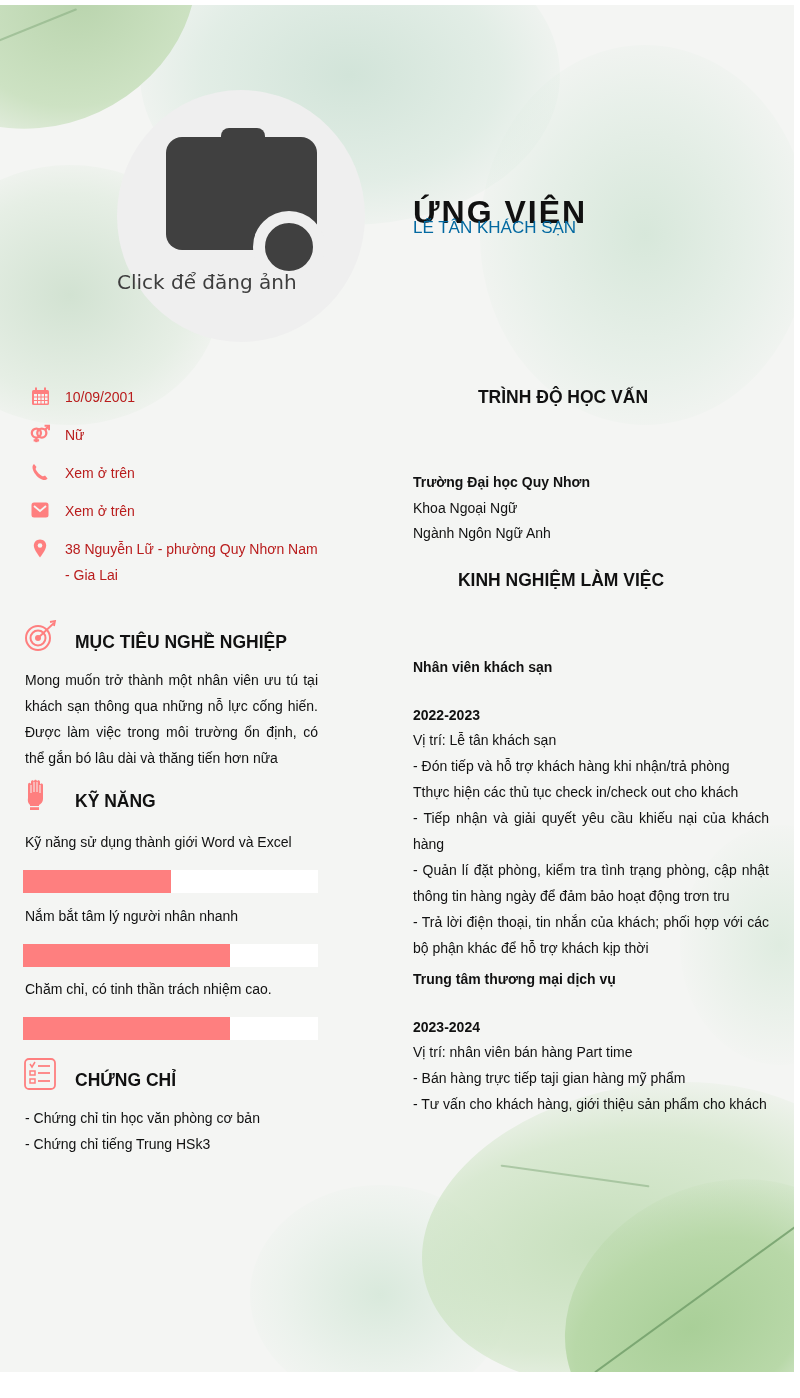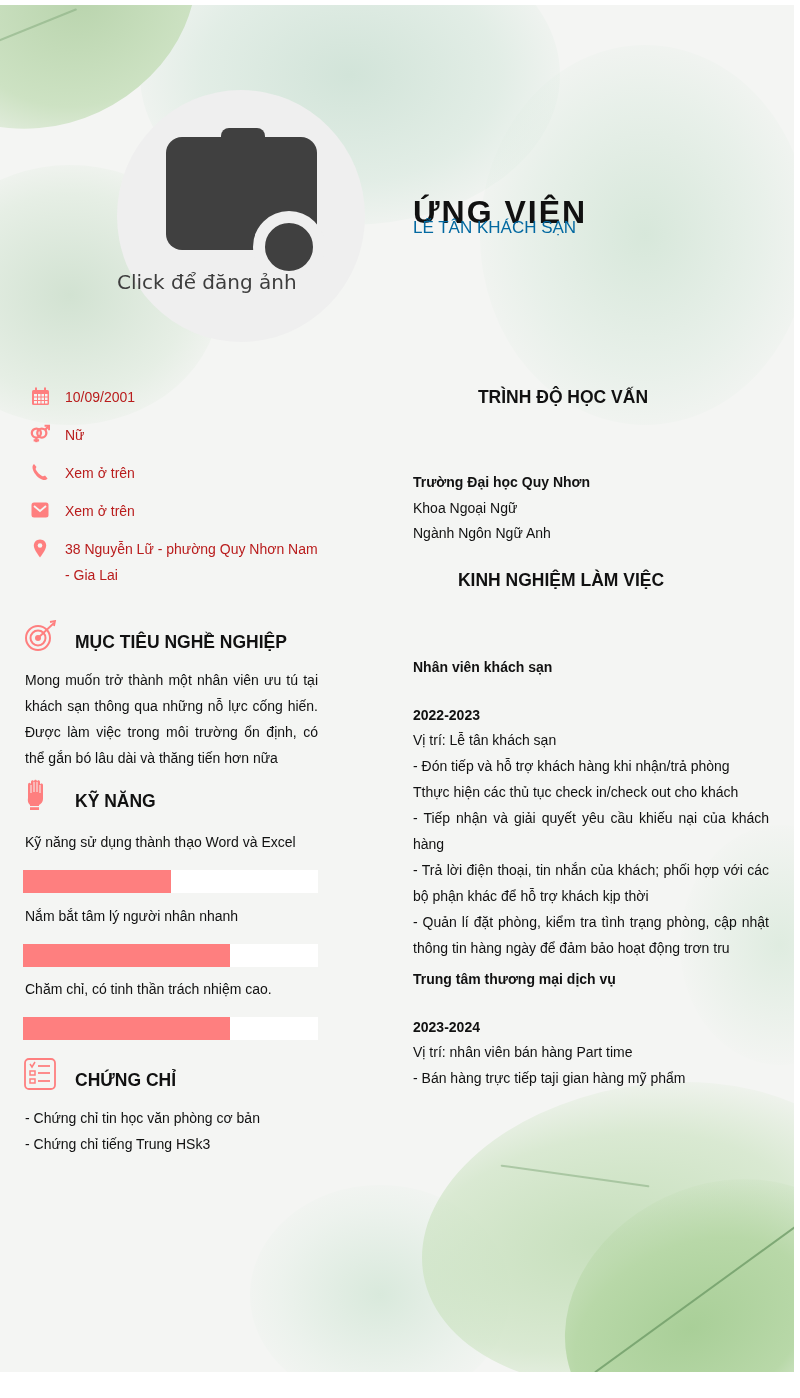--- a/index.html
+++ b/index.html
@@ -165,21 +165,21 @@
 
   <span class="sec-icon" style="left:25px;top:774px">
     <svg width="22" height="32" viewBox="0 0 22 32">
         <path d="M3 6 C3 3 6 3 6 6 L6 3 C6 0.5 9 0.5 9 3 L9 2.5 C9 0 12 0 12 2.5 L12 3 C12 0.5 15 0.5 15 3 L15 6 C15 4 18 4 18 6 L18 20 C18 23 16 25 14 26 L14 31 L5 31 L5 26 C3 24 2.5 22 3 19 Z" fill="#fe7f7f"></path>
         <path d="M6 6 L6 14 M9 3 L9 13 M12 3 L12 13 M15 6 L15 14" stroke="#f4f5f3" stroke-width="1"></path>
         <rect x="4.5" y="27" width="10" height="1.2" fill="#f4f5f3"></rect>
       </svg>
   </span>
   <div class="sec-title" style="left:75px;top:786px">KỸ NĂNG</div>
 
-  <div class="skill-label" style="top:829px">Kỹ năng sử dụng thành thạo Word và Excel</div>
+  <div class="skill-label" style="top:829px">Kỹ năng sử dụng thành giới Word và Excel</div>
   <div class="skill-track" style="top:865px">
       <div class="skill-fill" style="width:50%"></div>
     </div>
 
   <div class="skill-label" style="top:903px">Nắm bắt tâm lý người nhân nhanh</div>
   <div class="skill-track" style="top:939px">
       <div class="skill-fill" style="width:70%"></div>
     </div>
 
   <div class="skill-label" style="top:976px">Chăm chỉ, có tinh thần trách nhiệm cao.</div>
@@ -213,23 +213,24 @@
 
   <div class="sec-title" style="left:413px;top:565px;width:296px;text-align:center">KINH NGHIỆM LÀM VIỆC</div>
 
   <div class="job" style="top:626px">
     <div class="b head">Nhân viên khách sạn</div>
     <div class="b head">2022-2023</div>
     <div>Vị trí: Lễ tân khách sạn</div>
     <div>- Đón tiếp và hỗ trợ khách hàng khi nhận/trả phòng</div>
     <div>Tthực hiện các thủ tục check in/check out cho khách</div>
     <div class="justify">- Tiếp nhận và giải quyết yêu cầu khiếu nại của khách hàng</div>
+    <div class="justify">- Quản lí đặt phòng, kiểm tra tình trạng phòng, cập nhật thông tin hàng ngày để đảm bảo hoạt động trơn tru</div>
     <div class="justify">- Trả lời điện thoại, tin nhắn của khách; phối hợp với các bộ phận khác để hỗ trợ khách kịp thời</div>
-    <div class="justify">- Quản lí đặt phòng, kiểm tra tình trạng phòng, cập nhật thông tin hàng ngày để đảm bảo hoạt động trơn tru</div>
   </div>
 
   <div class="job" style="top:938px">
     <div class="b head">Trung tâm thương mại dịch vụ</div>
     <div class="b head">2023-2024</div>
     <div>Vị trí: nhân viên bán hàng Part time</div>
     <div>- Bán hàng trực tiếp taji gian hàng mỹ phẩm</div>
+    <div>- Tư vấn cho khách hàng, giới thiệu sản phẩm cho khách</div>
   </div>
 </div>
 
 </body></html>

